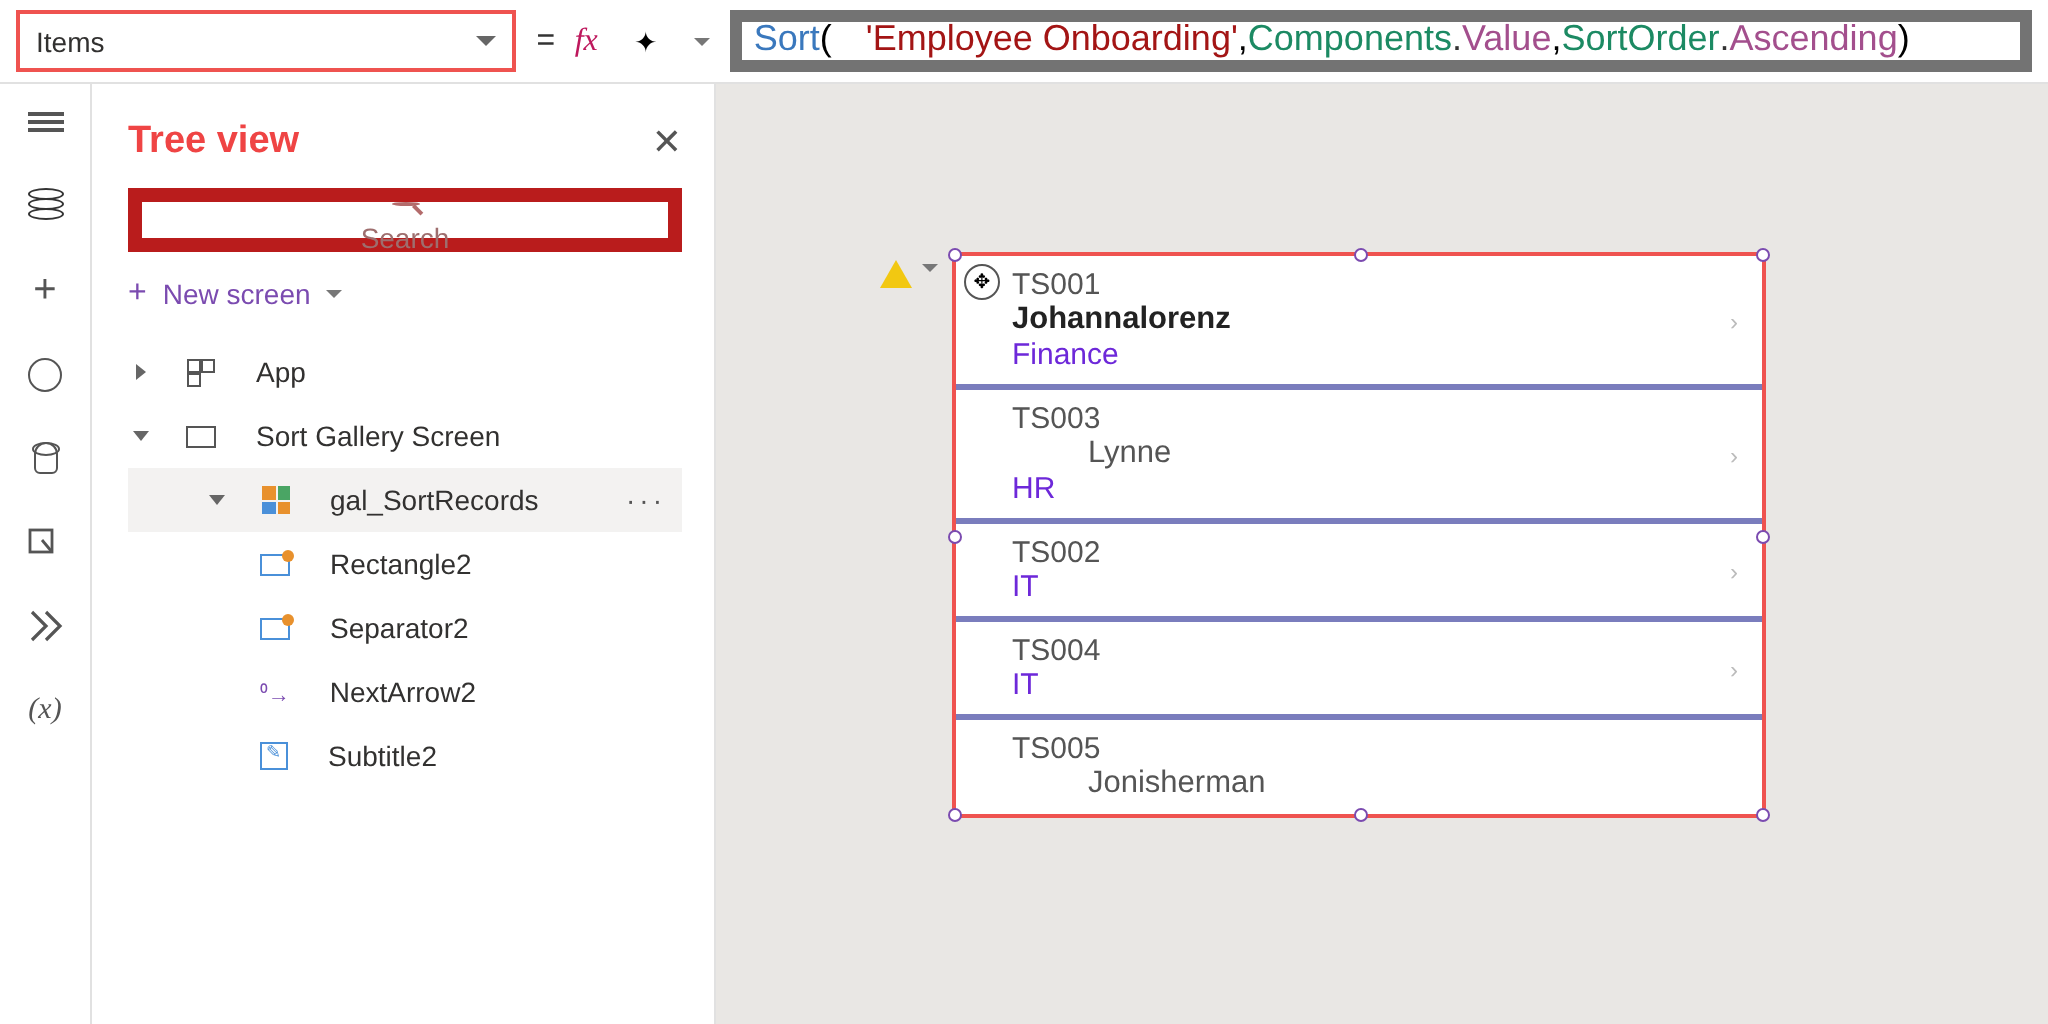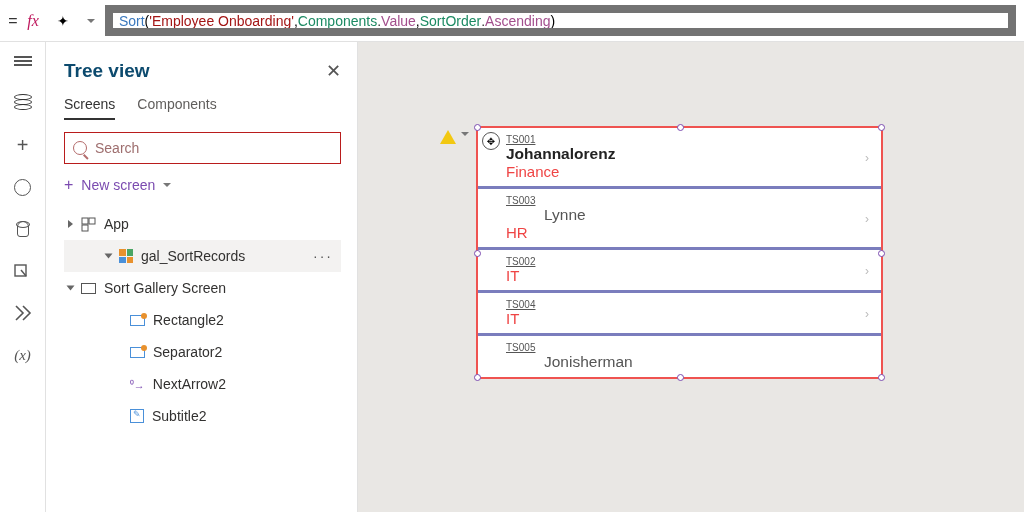--- a/index.html
+++ b/index.html
@@ -6,49 +6,49 @@
   body { width: 1024px; height: 512px; overflow: hidden; background: #fff; }
 
   
   .formula-bar { display:flex; align-items:center; height:42px; border-bottom:1px solid #e1e1e1; padding:6px 8px; gap:10px; }
   .prop-box { width:250px; height:31px; border:2px solid #ef5350; font-size:14px; padding:0 8px; display:flex; align-items:center; justify-content:space-between; color:#323130; }
   .chev-down { width:0;height:0;border-left:5px solid transparent;border-right:5px solid transparent;border-top:5px solid #666; }
   .eq { font-size:16px; font-style:italic; color:#333; }
   .fx { font-size:16px; font-style:italic; color:#be185d; font-family:serif; }
   .copilot-badge { width:28px; height:24px; display:flex; align-items:center; justify-content:center; font-size:14px; }
   .chev-small { width:0;height:0;border-left:4px solid transparent;border-right:4px solid transparent;border-top:4px solid #777; }
-  .formula-text { flex:1; height:31px; border:8px solid #737373; font-family:Consolas,monospace; font-size:14px; display:flex; align-items:flex-start; padding:0 6px; white-space:pre; overflow:hidden; }
-  .tok-fn{color:#3a78bd;} .tok-str{color:#a31515;} .tok-id{color:#1c8a63;} .tok-dot{color:#333;} .tok-prop{color:#a34f8d;}
+  .formula-text { flex:1; height:31px; border:6px solid #737373; font-family:Consolas,monospace; font-size:18px; display:flex; align-items:flex-end; padding:0 6px; white-space:pre; overflow:hidden; }
+  .tok-fn{color:#3a78bd;} .tok-str{color:#a31515;margin-left:17px;} .tok-id{color:#1c8a63;} .tok-dot{color:#333;} .tok-prop{color:#a34f8d;}
 
   
   .main { display:flex; height:calc(512px - 42px); }
   .rail { width:46px; border-right:1px solid #e1e1e1; display:flex; flex-direction:column; align-items:center; padding-top:10px; gap:24px; color:#555; }
   .rail .icon { width:20px; height:18px; display:flex; align-items:center; justify-content:center; cursor:pointer; }
   .burger div{height:2px;background:#555;margin:2px 0;width:18px;}
   .layers{position:relative;width:18px;height:18px;}
   .layers span{position:absolute;left:0;width:18px;height:6px;border:1.5px solid #333;border-radius:50%;}
   .plus{font-size:20px;font-weight:300;color:#555;}
   .palette{width:17px;height:17px;border:1.5px solid #555;border-radius:50%;position:relative;}
   .db{width:12px;height:16px;border:1.5px solid #555;border-radius:6px 6px 3px 3px;position:relative;}
   .db::before{content:"";position:absolute;top:-1px;left:-1.5px;width:12px;height:5px;border:1.5px solid #555;border-radius:50%;}
 
   .tree { width:312px; border-right:1px solid #e1e1e1; padding:18px 16px 0 18px; position:relative; }
   .tree-header { display:flex; justify-content:space-between; align-items:center; }
-  .tree-title { font-size:19px; font-weight:600; color:#0c4a6e; }
+  .tree-title { font-size:19px; font-weight:600; color:#ef4444; }
   .close-x { font-size:18px; color:#555; cursor:pointer; }
   .tabs { display:flex; gap:22px; margin-top:14px; font-size:14px; }
   .tab { padding-bottom:6px; color:#605e5c; cursor:pointer; }
   .tab.active { border-bottom:2px solid #333; color:#333; }
-  .search-box { margin-top:12px; height:32px; border:1px solid #b91c1c; display:flex; align-items:center; padding:0 8px; gap:8px; font-size:14px; color:#9e6e6e;}
+  .search-box { margin-top:12px; height:32px; border:7px solid #b91c1c; display:flex; align-items:center; padding:0 8px; gap:8px; font-size:14px; color:#9e6e6e;flex-direction:column;}
   .search-mag { width:14px;height:14px;border:1.5px solid #b36b6b;border-radius:50%; position:relative;}
   .search-mag::after{content:"";position:absolute;width:6px;height:1.5px;background:#b36b6b;bottom:-3px;right:-3px;transform:rotate(45deg);}
   .newscreen { margin-top:12px; display:flex; align-items:center; gap:8px; font-size:14px; color:#7b4bb0; cursor:pointer; }
   .newscreen .plus2{font-size:16px;}
   .tree-list { margin-top:14px; font-size:14px; color:#323130; }
-  .row { display:flex; align-items:center; height:32px; gap:8px; cursor:pointer; }
+  .row { display:flex; align-items:center; height:32px; gap:20px; cursor:pointer; }
   .indent1{padding-left:4px;} .indent3{padding-left:42px;} .indent4{padding-left:66px;}
   .caret{width:0;height:0;border-top:4px solid transparent;border-bottom:4px solid transparent;border-left:5px solid #666;}
   .caret.open{transform:rotate(90deg);}
   .sel{background:#f3f2f1;}
   .dots{margin-left:auto;margin-right:8px;letter-spacing:2px;color:#555;}
   .screen-icon{width:15px;height:11px;border:1px solid #555;}
   .gal-icon{width:14px;height:14px;display:grid;grid-template-columns:1fr 1fr;grid-template-rows:1fr 1fr;gap:1px;}
   .gal-icon span:nth-child(1){background:#e8912d;} .gal-icon span:nth-child(2){background:#4aa564;} .gal-icon span:nth-child(3){background:#4a90d9;} .gal-icon span:nth-child(4){background:#e8912d;}
   .rect-icon{width:15px;height:11px;border:1px solid #4a90d9;position:relative;}
   .rect-icon::after{content:"";position:absolute;right:-3px;top:-3px;width:6px;height:6px;background:#e8912d;border-radius:50%;}
@@ -61,30 +61,34 @@
   .warn-tri { position:absolute; left:82px; top:88px; width:0;height:0;border-left:8px solid transparent;border-right:8px solid transparent;border-bottom:14px solid #f2c811; }
   .ctx-chev{position:absolute;left:103px;top:90px;}
   .gallery { position:absolute; left:118px; top:84px; width:407px; border:2px solid #ef5350; background:#fff; }
   .handle{position:absolute;width:7px;height:7px;background:#fff;border:1.5px solid #7b4bb0;border-radius:50%;}
   .h-tl{left:-4px;top:-4px;} .h-tr{right:-4px;top:-4px;} .h-bl{left:-4px;bottom:-4px;} .h-br{right:-4px;bottom:-4px;}
   .h-tm{left:50%;top:-4px;margin-left:-3px;} .h-bm{left:50%;bottom:-4px;margin-left:-3px;}
   .h-ml{left:-4px;top:50%;margin-top:-3px;} .h-mr{right:-4px;top:50%;margin-top:-3px;}
   .edit-grip{position:absolute;left:4px;top:4px;width:18px;height:18px;border:1.5px solid #555;border-radius:50%;font-size:10px;display:flex;align-items:center;justify-content:center;}
   .g-row{border-bottom:3px solid #7a7dbd;padding:6px 12px 6px 28px;position:relative;}
   .g-row.first{border-top:none;}
-  .g-id{font-size:10px;color:#555;text-decoration:underline;}
+  .g-id{font-size:15px;color:#555;}
   .g-name{font-size:15.5px;font-weight:700;color:#222;}
-  .g-dep{font-size:15px;color:#ef4444;}
+  .g-dep{font-size:15px;color:#6d28d9;}
   .g-arrow{position:absolute;right:12px;top:50%;margin-top:-6px;color:#bbb;font-size:12px;}
   .g-name.nf{font-weight:400;color:#555;margin-left:38px;}
 </style>
 </head>
 <body>
 
 <div class="formula-bar">
+  <div class="prop-box">
+    <span>Items</span>
+    <span class="chev-down"></span>
+  </div>
   <span class="eq">=</span>
   <span class="fx">fx</span>
   <span class="copilot-badge">✦</span>
   <span class="chev-small"></span>
   <div class="formula-text">
     <span class="tok-fn">Sort</span><span>(</span><span class="tok-str">'Employee Onboarding'</span><span>,</span><span class="tok-id">Components</span><span class="tok-dot">.</span><span class="tok-prop">Value</span><span>,</span><span class="tok-id">SortOrder</span><span class="tok-dot">.</span><span class="tok-prop">Ascending</span><span>)</span>
   </div>
 </div>
 
 <div class="main">
@@ -121,59 +125,55 @@
           <path d="M2 2 L9 9 L2 16 M9 2 L16 9 L9 16" fill="none" stroke="#555" stroke-width="1.6"></path>
         </svg>
       </div>
     <div class="icon" style="font-style:italic;font-family:serif;font-size:15px;">(x)</div>
   </div>
 
   <div class="tree">
     <div class="tree-header">
       <div class="tree-title">Tree view</div>
       <div class="close-x">✕</div>
-    </div>
-    <div class="tabs">
-      <div class="tab active">Screens</div>
-      <div class="tab">Components</div>
     </div>
     <div class="search-box">
       <span class="search-mag"></span>
       <span>Search</span>
     </div>
     <div class="newscreen">
       <span class="plus2">+</span>
       <span>New screen</span>
       <span class="chev-small"></span>
     </div>
     <div class="tree-list">
       <div class="row indent1">
           <span class="caret"></span>
           <svg width="15" height="15">
             <rect x="1" y="1" width="6" height="6" fill="none" stroke="#555"></rect>
             <rect x="8" y="1" width="6" height="6" fill="none" stroke="#555"></rect>
             <rect x="1" y="8" width="6" height="6" fill="none" stroke="#555"></rect>
           </svg>
           <span>App</span>
         </div>
-      <div class="row indent3 sel">
-          <span class="caret open"></span>
-          <span class="gal-icon">
-            <span></span>
-            <span></span>
-            <span></span>
-            <span></span>
-          </span>
-          <span>gal_SortRecords</span>
-          <span class="dots">···</span>
-        </div>
       <div class="row indent1">
           <span class="caret open"></span>
           <span class="screen-icon"></span>
           <span>Sort Gallery Screen</span>
+        </div>
+      <div class="row indent3 sel">
+          <span class="caret open"></span>
+          <span class="gal-icon">
+            <span></span>
+            <span></span>
+            <span></span>
+            <span></span>
+          </span>
+          <span>gal_SortRecords</span>
+          <span class="dots">···</span>
         </div>
       <div class="row indent4">
           <span class="rect-icon"></span>
           <span>Rectangle2</span>
         </div>
       <div class="row indent4">
           <span class="rect-icon"></span>
           <span>Separator2</span>
         </div>
       <div class="row indent4">

